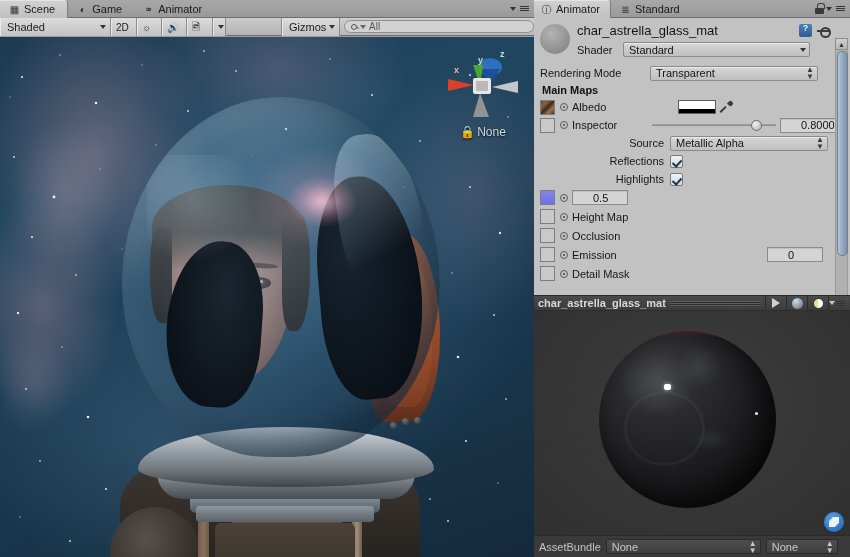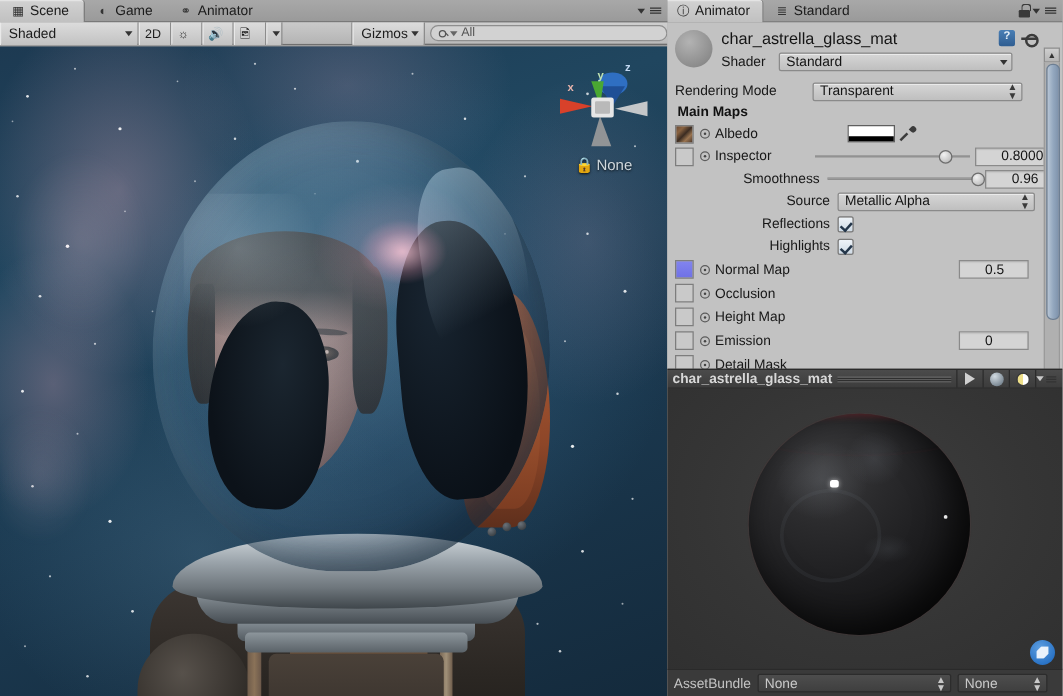--- a/index.html
+++ b/index.html
@@ -647,28 +647,20 @@
         <div class="tex-slot"></div>
         <span class="radio-dot"></span>
         <span class="lbl" style="width:80px">Inspector</span>
         <div class="slider" style="width:124px">
           <div class="track"></div>
             <div class="knob" style="left:80%"></div>
         </div>
         <div class="numfield" style="width:56px; margin-left:4px">0.8000C</div>
       </div>
 
-      <div class="row">
-        <span class="lbl lbl-right" style="width:123px">Smoothness</span>
-        <div class="slider" style="width:124px">
-          <div class="track"></div>
-            <div class="knob" style="left:94%"></div>
-        </div>
-        <div class="numfield" style="width:56px; margin-left:4px">0.96</div>
-      </div>
 
       <div class="row">
         <span class="lbl lbl-right" style="width:130px">Source</span>
         <div class="ddown" style="width:158px">
           <span>Metallic Alpha</span>
           <span class="updown">▲<br>▼</span>
         </div>
       </div>
 
       <div class="row">
@@ -677,34 +669,33 @@
       </div>
 
       <div class="row">
         <span class="lbl lbl-right" style="width:130px">Highlights</span>
         <div class="chk on"></div>
       </div>
 
       <div class="row tall">
         <div class="tex-slot normal"></div>
         <span class="radio-dot"></span>
-        <span class="lbl" style="flex:1">Normal Map</span>
         <div class="numfield" style="width:56px; margin-right:21px">0.5</div>
+      </div>
+
+      <div class="row tall">
+        <div class="tex-slot"></div>
+        <span class="radio-dot"></span>
+        <span class="lbl">Height Map</span>
       </div>
 
       <div class="row tall">
         <div class="tex-slot"></div>
         <span class="radio-dot"></span>
         <span class="lbl">Occlusion</span>
-      </div>
-
-      <div class="row tall">
-        <div class="tex-slot"></div>
-        <span class="radio-dot"></span>
-        <span class="lbl">Height Map</span>
       </div>
 
       <div class="row tall">
         <div class="tex-slot"></div>
         <span class="radio-dot"></span>
         <span class="lbl" style="flex:1">Emission</span>
         <div class="numfield" style="width:56px; margin-right:21px">0</div>
       </div>
 
       <div class="row tall">

